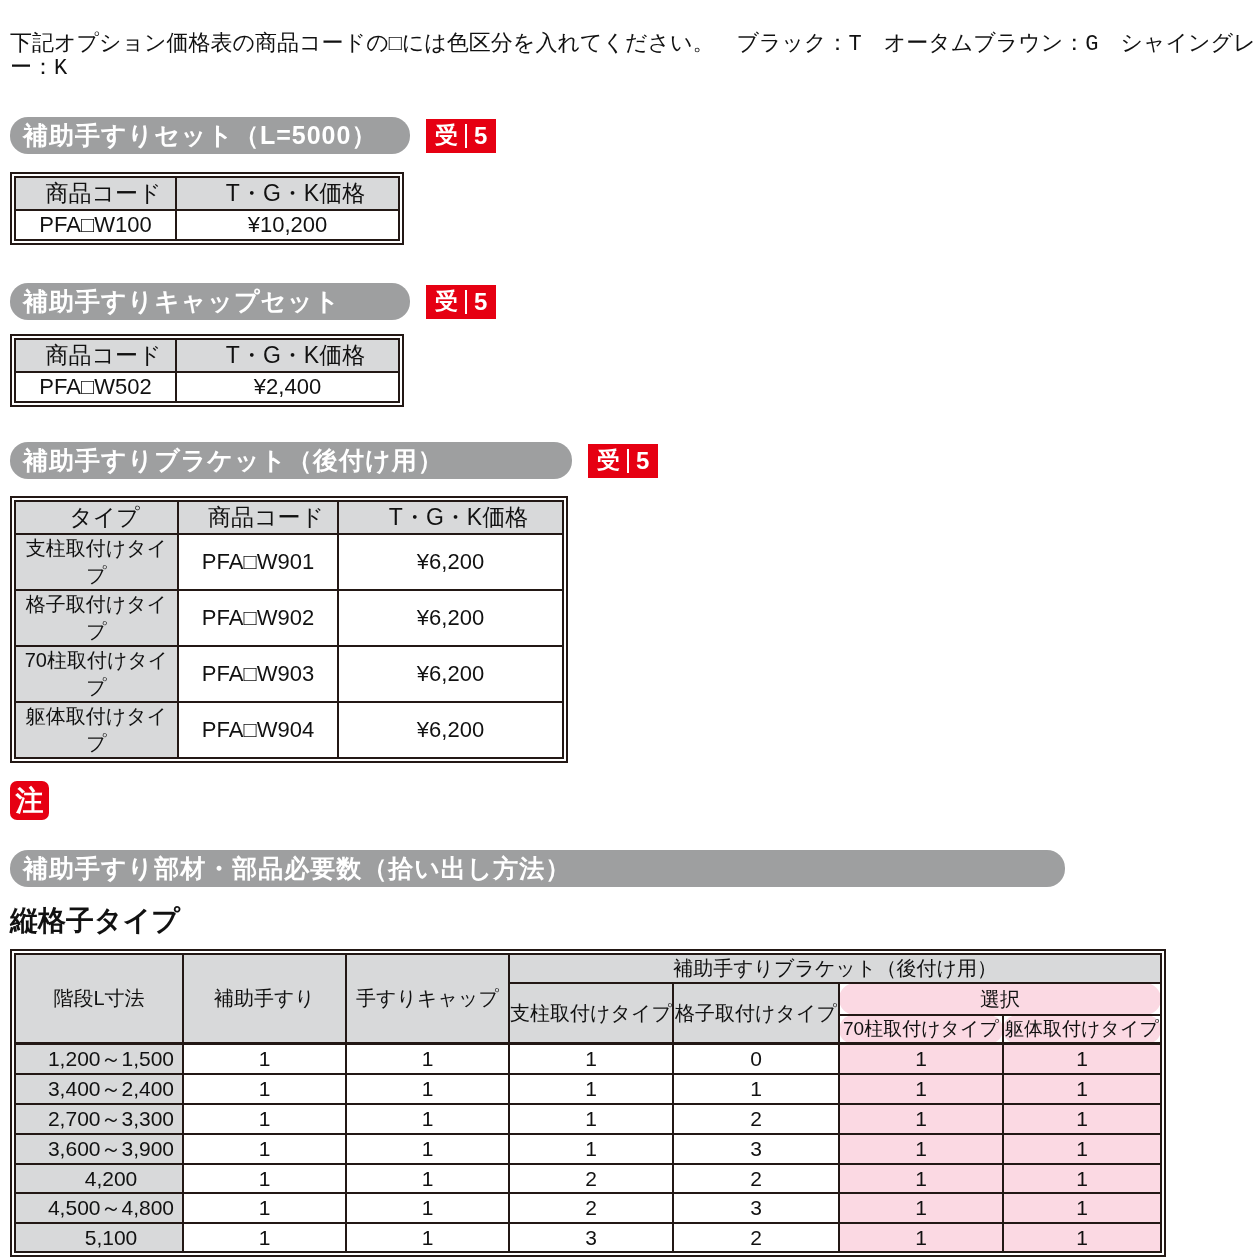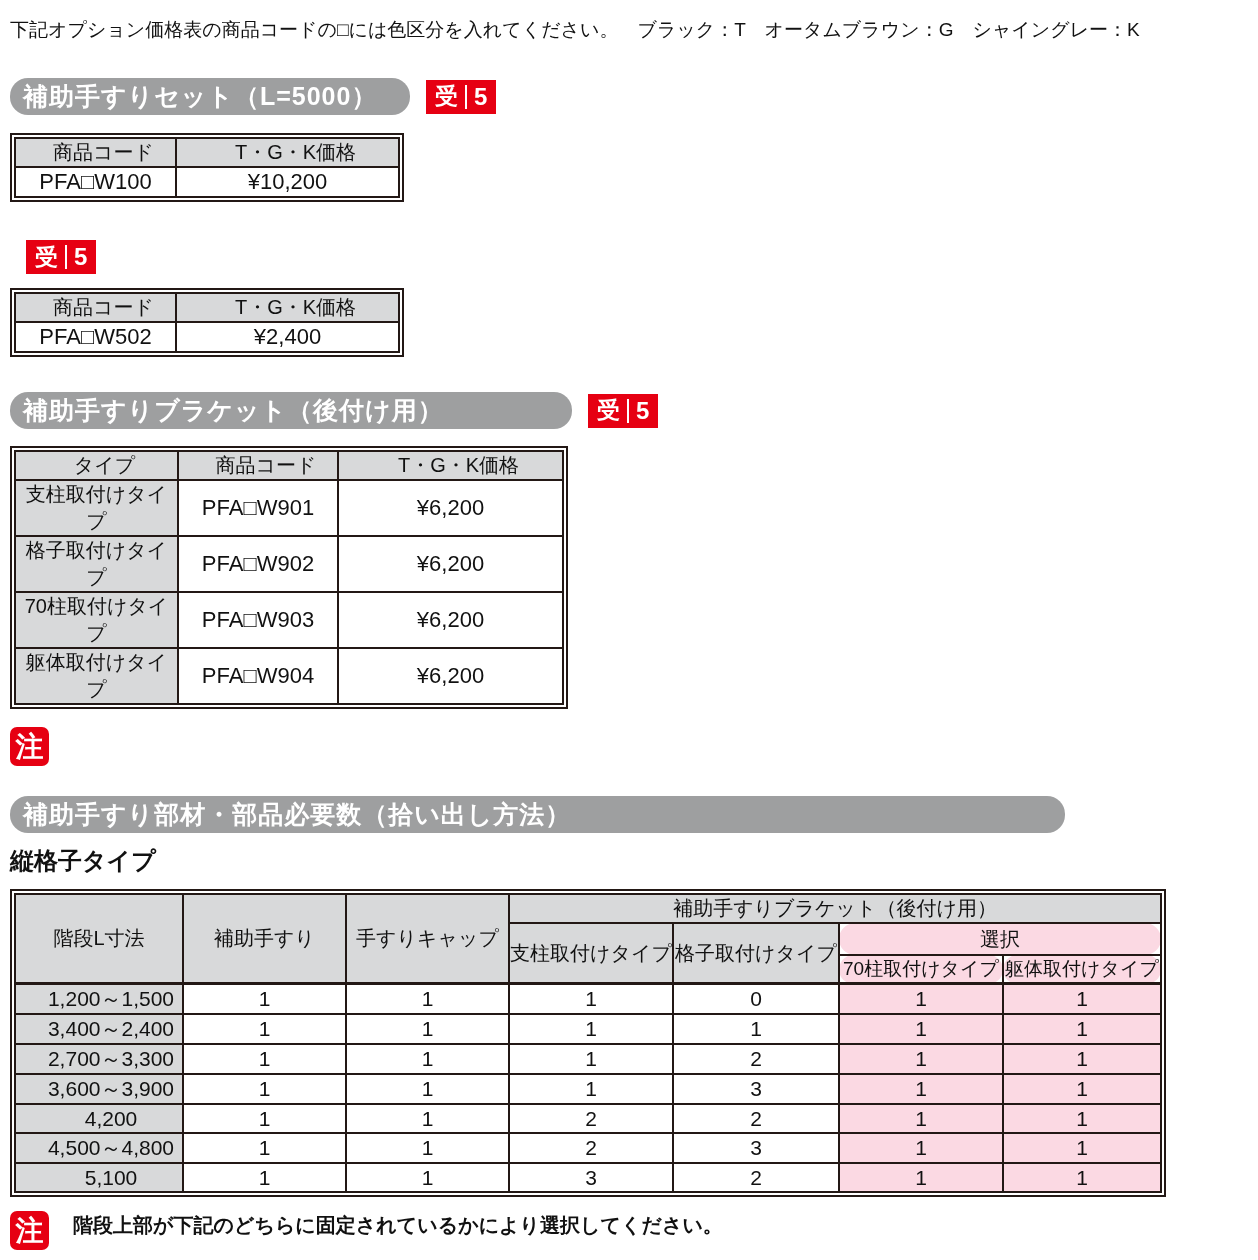--- a/index.html
+++ b/index.html
@@ -11,21 +11,21 @@
     --ink:#111111;
   }
   *{box-sizing:border-box;}
   body{
     margin:0; width:1258px; height:1260px; overflow:hidden;
     background:#ffffff; color:var(--ink);
     font-family:"Liberation Sans","DejaVu Sans",sans-serif;
   }
   .content{padding-left:10px;}
 
-  .intro{margin-top:18px; font-size:19px; line-height:24px;}
+  .intro{margin-top:33px; font-size:22px; line-height:24px;font-family:Liberation Mono, monospace;}
 
   .sec-row{display:flex; align-items:center;}
   .sec-bar{
     background:var(--bar-gray); color:#fff; font-weight:bold; font-size:25px;
     height:37px; display:flex; align-items:center; padding-left:13px; letter-spacing:1px;border-radius:18px;
   }
   .w-sm{width:400px;} .w-md{width:562px;} .w-full{width:1055px;}
   .mt36{margin-top:36px;} .mt34{margin-top:34px;} .mt31{margin-top:31px;} .mt30{margin-top:30px;}
 
   .order-badge{
@@ -35,40 +35,40 @@
   .order-badge .kanji{font-size:23px;}
   .order-badge .num{font-size:24px;}
   .order-badge .sep{width:2px; height:24px; background:#fff; margin:0 7px;}
   .sec-row .order-badge{margin-left:16px;}
 
   .ptable{
     border:2px solid var(--line); background:#fff; display:inline-block; padding:2px;
   }
   .ptable table{border-collapse:collapse; table-layout:fixed;}
   .ptable th,.ptable td{border:2px solid var(--line); text-align:center; padding:0;}
-  .ptable th{background:var(--cell-gray); font-weight:normal; font-size:20px; height:27px;padding-left:16px;}
+  .ptable th{background:var(--cell-gray); font-weight:normal; font-size:23px; height:27px;padding-left:16px;}
   .ptable td{font-size:22px; height:30px;}
   .tbl-wrap{margin-top:14px;}
   .tbl-wrap.first{margin-top:18px;}
   .tbl-wrap.third{margin-top:17px;}
   #table-bracket td{height:27px;}
   #table-bracket td:first-child{background:var(--cell-gray); font-size:20px;}
 
   .note{display:flex; margin-top:14px;}
   .note-badge{
     flex:0 0 auto; width:39px; height:39px; border-radius:7px;
     background:var(--red); color:#fff; font-weight:bold; font-size:28px;
     display:flex; align-items:center; justify-content:center;
   }
   .note-body{margin-left:10px; font-weight:bold; font-size:20px; line-height:24.5px; padding-top:2px;}
   .note-body.single{font-size:21px; padding-top:7px;}
   .indent1{padding-left:14px;}
   .swatch{display:inline-block; width:46px; height:15px; background:var(--pink); margin:0 10px; vertical-align:-1px;}
 
-  .subtitle{margin-top:14px; font-weight:bold; font-size:24px; line-height:28px;}
+  .subtitle{margin-top:20px; font-weight:bold; font-size:28px; line-height:28px;}
 
   .big-wrap{border:2px solid var(--line); background:#fff; display:inline-block; padding:2px; margin-top:14px;}
   #pickup-table{border-collapse:collapse; table-layout:fixed; width:1146px;}
   #pickup-table th,#pickup-table td{border:2px solid var(--line); text-align:center; padding:0;}
   #pickup-table thead th{background:var(--cell-gray); font-weight:normal; font-size:20px;}
   #pickup-table thead th.pink{background:var(--pink);border-radius:16px;}
   #pickup-table thead tr.r1 th{height:24px;}
   #pickup-table thead tr.r2 th{height:32px;}
   #pickup-table thead tr.r3 th{height:28px; font-size:19px;}
   #pickup-table tbody td{font-size:21px; height:29px; background:#fff;}
@@ -111,20 +111,21 @@
               <td>PFA□W100</td>
               <td>¥10,200</td>
             </tr>
           </tbody>
       </table>
     </div>
   </div>
 
   
   <div class="sec-row mt34">
+    <div class="sec-bar w-sm">補助手すりキャップセット</div>
     <span class="order-badge">
       <span class="kanji">受</span>
       <span class="sep"></span>
       <span class="num">5</span>
     </span>
   </div>
   <div class="tbl-wrap">
     <div class="ptable">
       <table>
         <colgroup>

